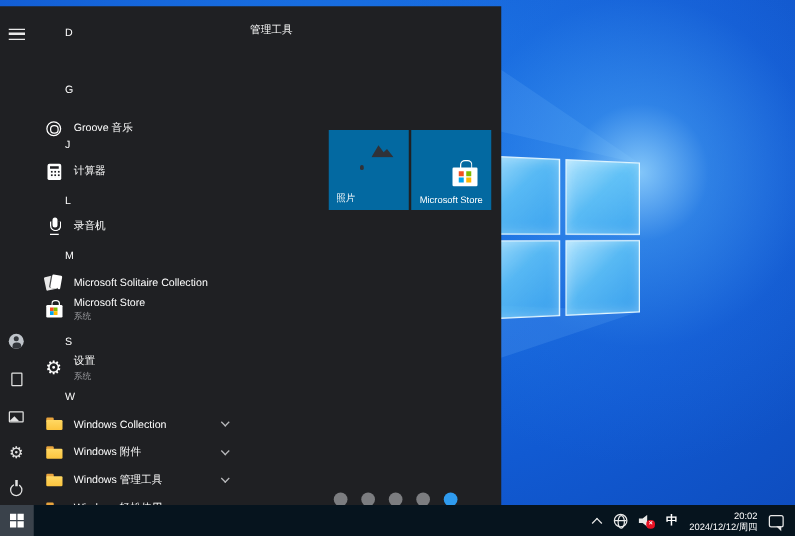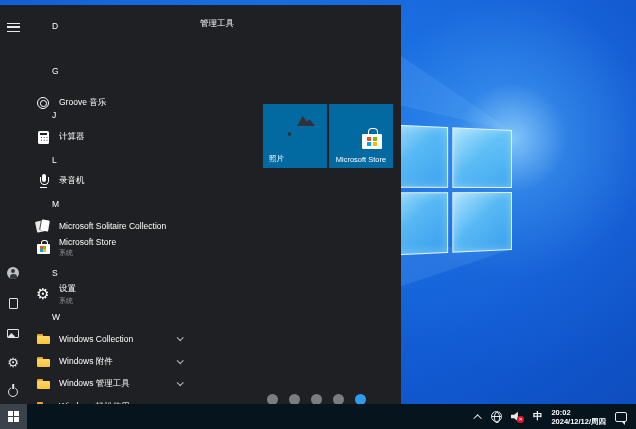--- a/index.html
+++ b/index.html
@@ -122,21 +122,21 @@
   .icon-chevup { width:6px; height:6px; border-left:1.3px solid #e8e8e8; border-top:1.3px solid #e8e8e8; transform:rotate(45deg) translateY(2px); }
   .icon-globe { width:11px; height:11px; border:1.1px solid #e8e8e8; border-radius:50%; position:relative; }
   .icon-globe::before { content:""; position:absolute; left:0; top:3.9px; width:8.8px; height:1.1px; background:#e8e8e8; }
   .icon-globe::after { content:""; position:absolute; left:2.2px; top:-0.5px; width:4.2px; height:9.8px; border:1.1px solid #e8e8e8; border-radius:50%; }
   .icon-vol { width:13px; height:12px; position:relative; }
   .icon-vol::before { content:""; position:absolute; left:0; top:1px; width:9px; height:10px; background:#e8e8e8;
     clip-path:polygon(0 32%, 36% 32%, 78% 2%, 78% 98%, 36% 68%, 0 68%); }
   .icon-vol::after { content:"×"; position:absolute; right:0; bottom:0; width:6.5px; height:6.5px; border-radius:50%;
     background:#e81123; color:#fff; font-size:5.5px; line-height:6.5px; text-align:center; font-weight:bold; }
   .ime { font-size:9.5px; font-weight:bold; color:#fff; }
-  .clock { text-align:left; color:#fff; font-size:7.5px; line-height:9px; white-space:nowrap;font-weight:bold; }
+  .clock { text-align:right; color:#fff; font-size:7.5px; line-height:9px; white-space:nowrap; }
   .icon-bubble { width:12px; height:10px; border:1.2px solid #e8e8e8; border-radius:2px; position:relative; background:transparent; }
   .icon-bubble::after { content:""; position:absolute; right:1.5px; bottom:-4px; width:0; height:0;
     border-top:4px solid #e8e8e8; border-left:4px solid rgba(0,0,0,0); }
 </style>
 </head>
 <body>
 
 <div class="screen">
 
   <div class="wallpaper">

